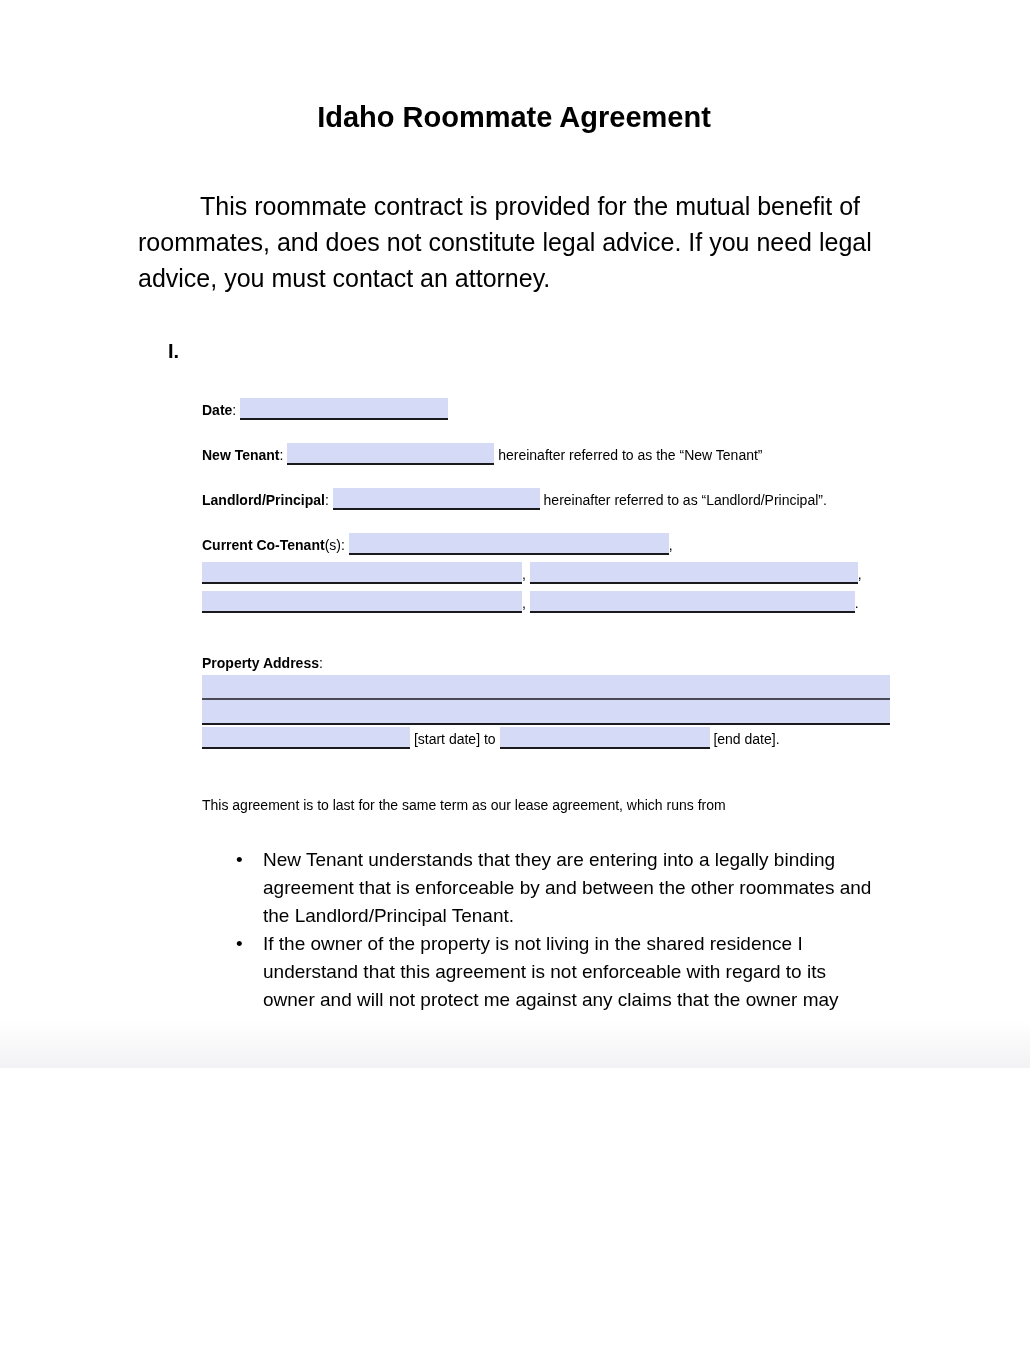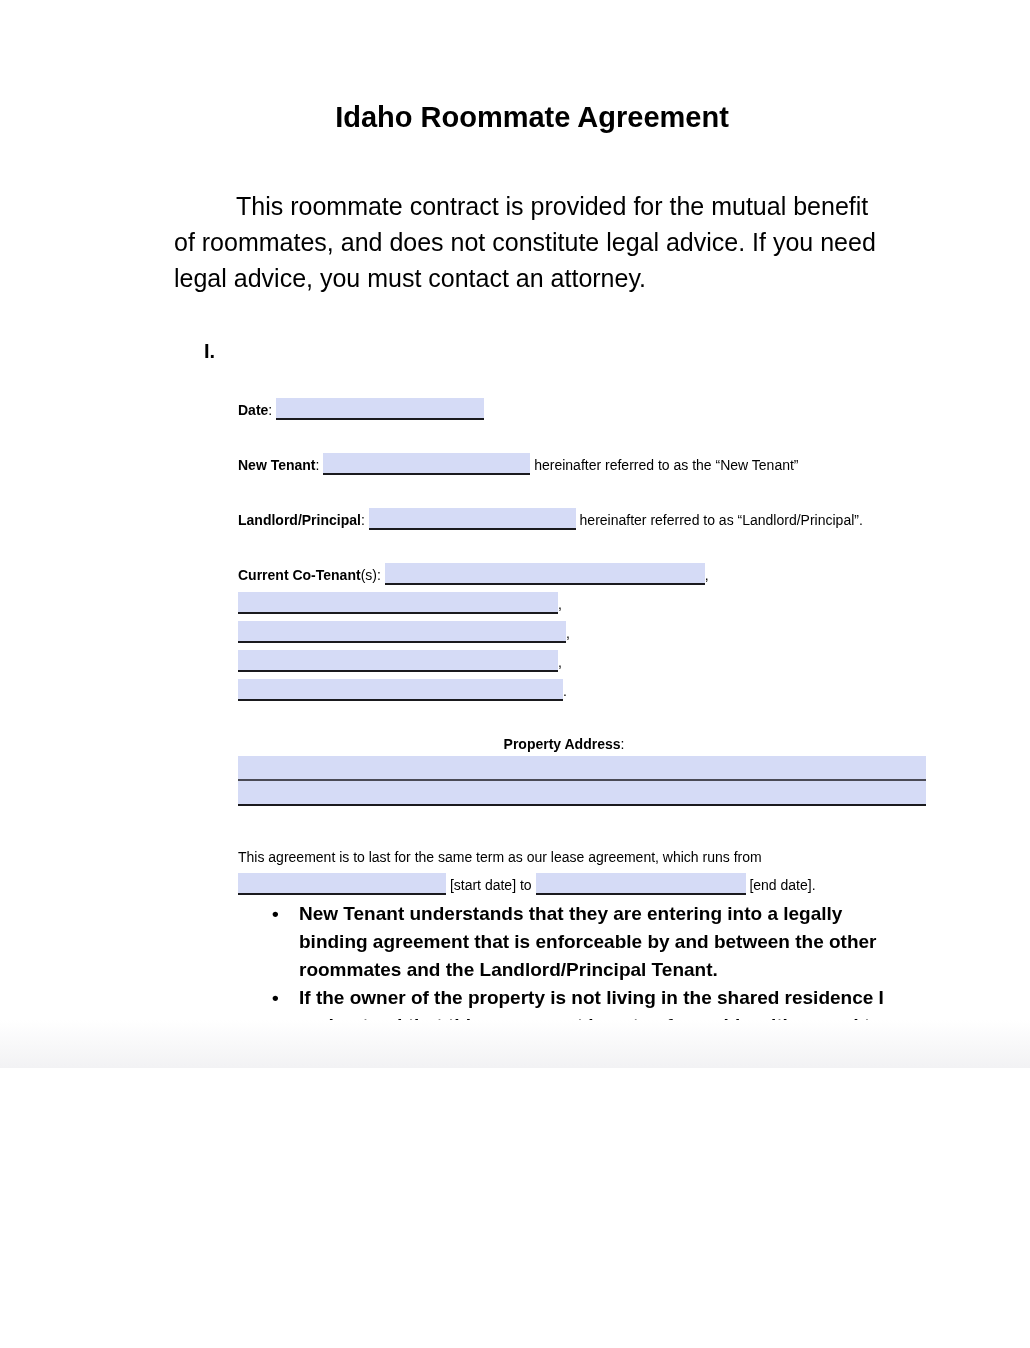--- a/index.html
+++ b/index.html
@@ -1,20 +1,20 @@
 <!DOCTYPE html>
 <html style="--field-highlight: #d5dbf6; --logo-free: #b0b0b0; --logo-forms: #1d4f91;"><head>
 <meta charset="utf-8">
 <style>
   * { margin:0; padding:0; box-sizing:border-box; }
   html,body { background:#ffffff; }
   body { font-family:"Liberation Sans", sans-serif; color:#000; }
   .page {
     position:relative; width:1030px; height:1068px; background:#fff;
-    overflow:hidden; margin:0 auto;padding-left:36px;
+    overflow:hidden; margin:0 auto;
   }
   .page::after {
     content:""; position:absolute; left:0; right:0; bottom:0; height:48px;
     background:linear-gradient(#ffffff, #f2f2f4); pointer-events:none;
   }
   .content { padding:0 140px 0 138px; }
 
   .doc-title {
     padding-top:101px; text-align:center;
     font-size:29px; font-weight:700; line-height:33px;
@@ -23,42 +23,42 @@
     margin-top:54px; font-size:25px; line-height:36px; text-indent:62px;
   }
   .sec1-heading {
     margin-top:44px; padding-left:30px; display:flex;
     font-size:20px; font-weight:700; line-height:23px;
   }
   .sec1-heading .sec-num { width:62px; }
 
   .form-line { font-size:14px; line-height:29px; padding-left:64px; }
   .mt-date   { margin-top:33px; }
-  .mt-item   { margin-top:26px; }
-  .mt-addr   { margin-top:26px; line-height:24px;text-align:center; }
+  .mt-item   { margin-top:16px; }
+  .mt-addr   { margin-top:33px; line-height:24px; }
   .mt-term   { margin-top:37px; line-height:28px; }
   .term-fields { line-height:29px; }
 
   .field {
     display:inline-block; height:22px;
     background:var(--field-highlight, #d5dbf6);
     border-bottom:2px solid #1a1a1e;
     vertical-align:-5px;
   }
   .w207{width:207px} .w208{width:208px} .w210{width:210px}
   .w320{width:320px} .w325{width:325px} .w328{width:328px}
 
   .addr-block { margin-left:64px; width:688px; }
   .addr-row {
     height:25px; background:var(--field-highlight, #d5dbf6);
     border-bottom:2px solid #1a1a1e;
   }
   .addr-row-1 { border-bottom-color:#4a4a55; }
 
-  .bullets { padding-left:125px; list-style:none;font-weight:bold; }
+  .bullets { margin-top:27px; padding-left:125px; list-style:none; }
   .bullets li {
     position:relative; font-size:19px; line-height:28px; max-width:614px;
   }
   .bullets li::before {
     content:"\2022"; position:absolute; left:-27px; top:0;
     font-size:19px;
   }
   .sec2-heading { margin-top:28px; font-size:20px; font-weight:700; line-height:23px;margin-left:7px; }
 
   .footer-logo { margin-top:55px; font-size:25px; line-height:25px; letter-spacing:0.2px; }
@@ -114,27 +114,27 @@
     </div>
 
     <div class="form-line mt-addr">
       <b>Property Address</b><span>:</span>
     </div>
     <div class="addr-block">
       <div class="addr-row addr-row-1"></div>
       <div class="addr-row addr-row-2"></div>
     </div>
 
-    <div class="form-line mt-term">This agreement is to last for the same term as our lease agreement, which runs from</div>
     <div class="form-line term-fields">
       <span class="field w208"></span>
       <span>[start date] to</span>
       <span class="field w210"></span>
       <span>[end date].</span>
     </div>
+    <div class="form-line mt-term">This agreement is to last for the same term as our lease agreement, which runs from</div>
 
     <ul class="bullets">
       <li>New Tenant understands that they are entering into a legally binding agreement that is enforceable by and between the other roommates and the Landlord/Principal Tenant.</li>
       <li>If the owner of the property is not living in the shared residence I understand that this agreement is not enforceable with regard to its owner and will not protect me against any claims that the owner may have against myself or my roommates under our roommate contract.</li>
     </ul>
 
     <div class="sec2-heading">II. Security Deposit</div>
 
     <div class="footer-logo">
       <span class="logo-free">free</span><span class="logo-forms">forms</span>

